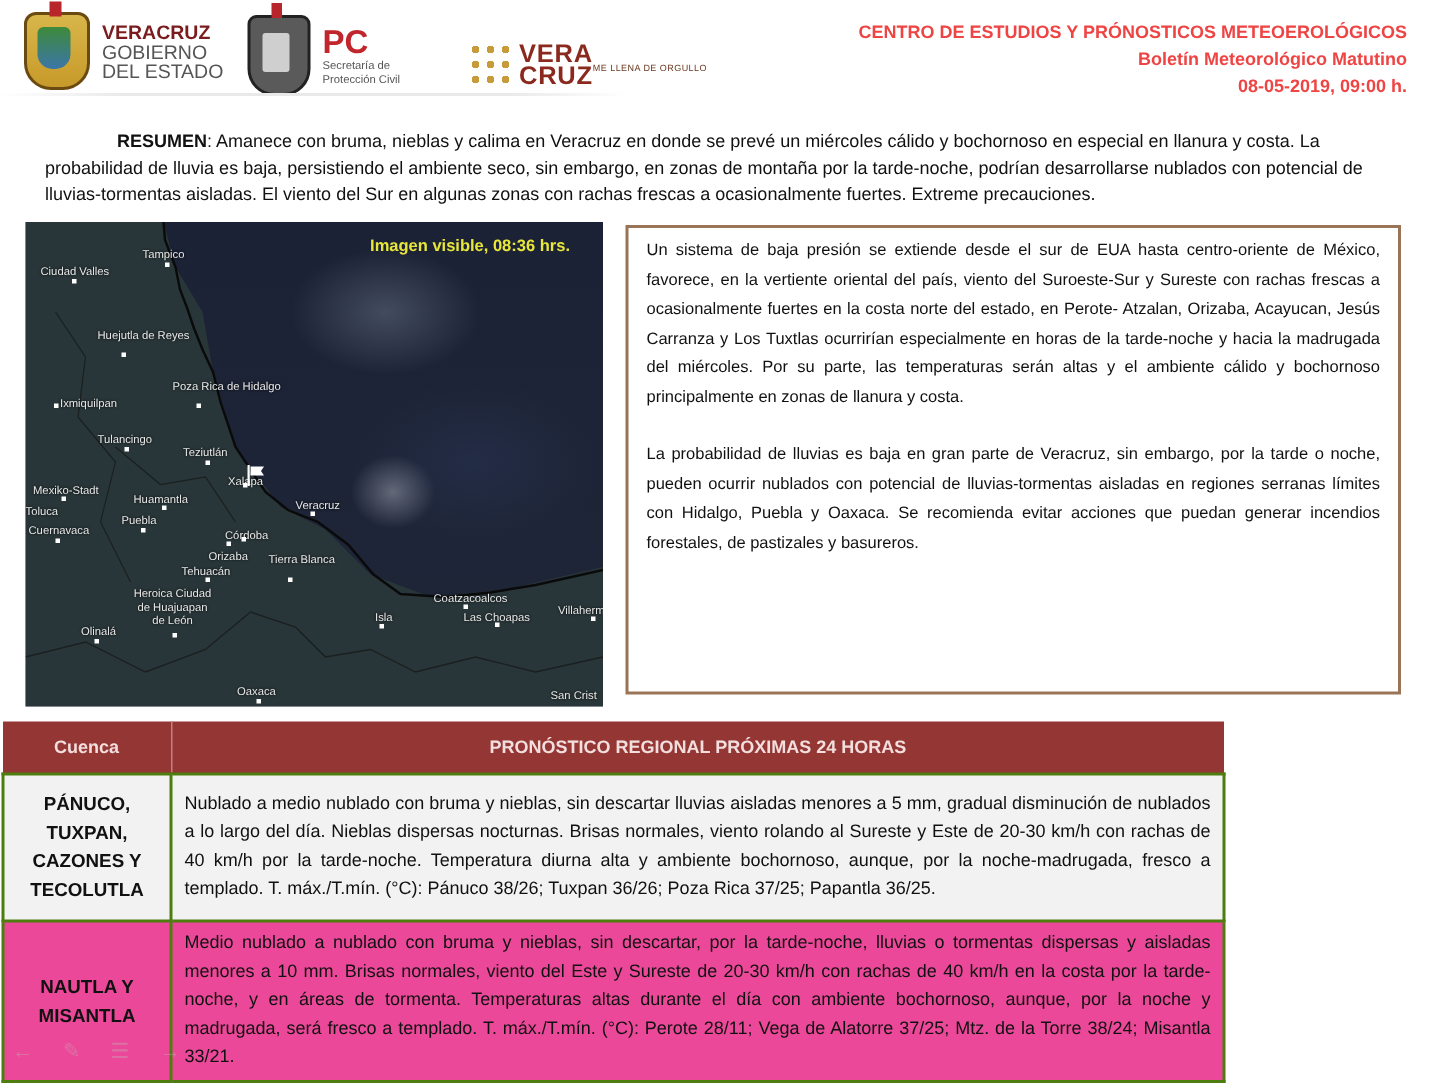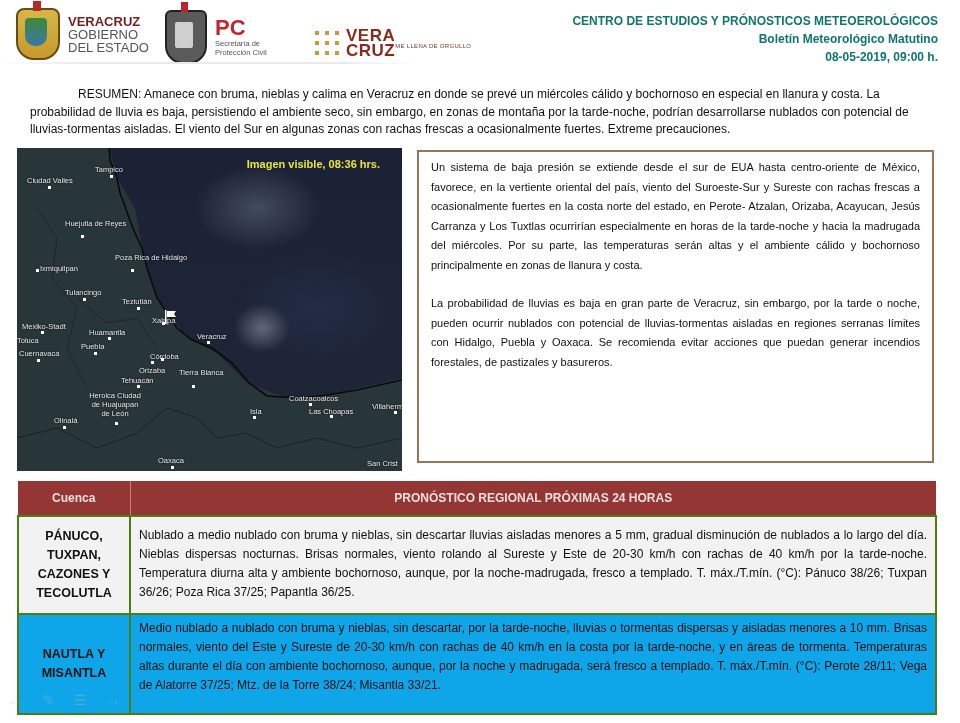--- a/index.html
+++ b/index.html
@@ -25,53 +25,53 @@
 
   .logo-vc { left:312px; top:28px; flex-direction:row; align-items:center; }
   .vc-row { display:flex; align-items:center; }
   .vc-pattern { width:30px; height:30px; background:
       radial-gradient(circle, #c79a3a 35%, transparent 36%) 0 0/10px 10px; }
   .vc-word { margin-left:4px; color:#8a2a1f; font-weight:bold; font-size:17px; line-height:15px; letter-spacing:0.5px; }
   .vc-tag { font-size:6px; color:#6b3a22; margin-top:6px; letter-spacing:0.3px; }
 
   .hdr-lines { position:absolute; left:0; top:62px; width:420px; height:2px; background:linear-gradient(90deg,transparent,#e9e9e9 20%,#e9e9e9 80%,transparent); }
 
-  .title-block { position:absolute; right:22px; top:12px; text-align:right; color:#0f766e; font-weight:bold; font-size:12px; line-height:18px; }
+  .title-block { position:absolute; right:22px; top:12px; text-align:right; color:#ef4444; font-weight:bold; font-size:12px; line-height:18px; }
 
   
   .summary { position:absolute; left:30px; top:86px; width:896px; font-size:12px; line-height:17.5px; color:#111; }
-  .summary b { font-weight:normal;padding-left:48px; }
+  .summary b { font-weight:bold;padding-left:48px; }
 
   
   .map { position:absolute; left:17px; top:148px; width:385px; height:323px; overflow:hidden;
     background:
       radial-gradient(ellipse 90px 60px at 240px 60px, rgba(140,150,170,0.35), transparent 70%),
       radial-gradient(ellipse 40px 35px at 245px 180px, rgba(180,185,195,0.45), transparent 70%),
       radial-gradient(ellipse 120px 80px at 300px 160px, rgba(40,50,80,0.6), transparent 70%),
       linear-gradient(180deg,#1b2235 0%,#1f2638 100%); }
   .map svg { position:absolute; left:0; top:0; }
   .map-caption { position:absolute; right:22px; top:10px; color:#e8e63a; font-weight:bold; font-size:11px; }
   .city { position:absolute; color:#e8e8e8; font-size:7.5px; line-height:9px; text-align:center; white-space:nowrap; text-shadow:0 0 2px #000; }
   .dot { position:absolute; width:3px; height:3px; background:#fff; }
   .flag { position:absolute; left:162px; top:316px; }
 
   
   .synopsis { position:absolute; left:417px; top:150px; width:517px; height:313px; border:2px solid #9a7456; box-sizing:border-box; padding:6px 12px; background:#fff; }
   .syn-title { text-align:center; font-weight:bold; font-size:13px; margin:2px 0 12px; }
   .syn-p { font-size:11px; line-height:19.5px; text-align:justify; margin:0 0 19px; }
 
   
-  .forecast { position:absolute; left:17px; top:481px; width:920px; border-collapse:collapse; }
+  .forecast { position:absolute; left:1px; top:481px; width:816px; border-collapse:collapse; }
   .forecast th { background:#943634; color:#f3dede; font-size:12px; font-weight:bold; height:34px; padding:0; border-right:1px solid #c08080; }
   .forecast th:last-child { border-right:none; }
   .forecast td { border:2px solid #4d7c0f; vertical-align:middle; font-size:12px; }
   .forecast td.basin { width:106px; text-align:center; font-weight:bold; font-size:12.5px; line-height:19px; padding:4px 2px; }
   .forecast td.text { padding:4px 8px 6px 8px; line-height:19px; text-align:justify;margin-left:44px; }
   .forecast tr.r1 td { background:#f2f2f2; height:86px; }
-  .forecast tr.r2 td { background:#0ea5e9; height:88px; vertical-align:top; }
+  .forecast tr.r2 td { background:#ec4899; height:88px; vertical-align:top; }
   .forecast tr.r2 td.basin { vertical-align:middle; }
 
   
   .ghost-bar { position:absolute; left:8px; top:692px; display:flex; gap:20px; opacity:0.35; color:#bbb; font-size:14px; }
 </style>
 </head>
 <body>
 
 <div class="logo logo-ver">
   <div class="shield"></div>

